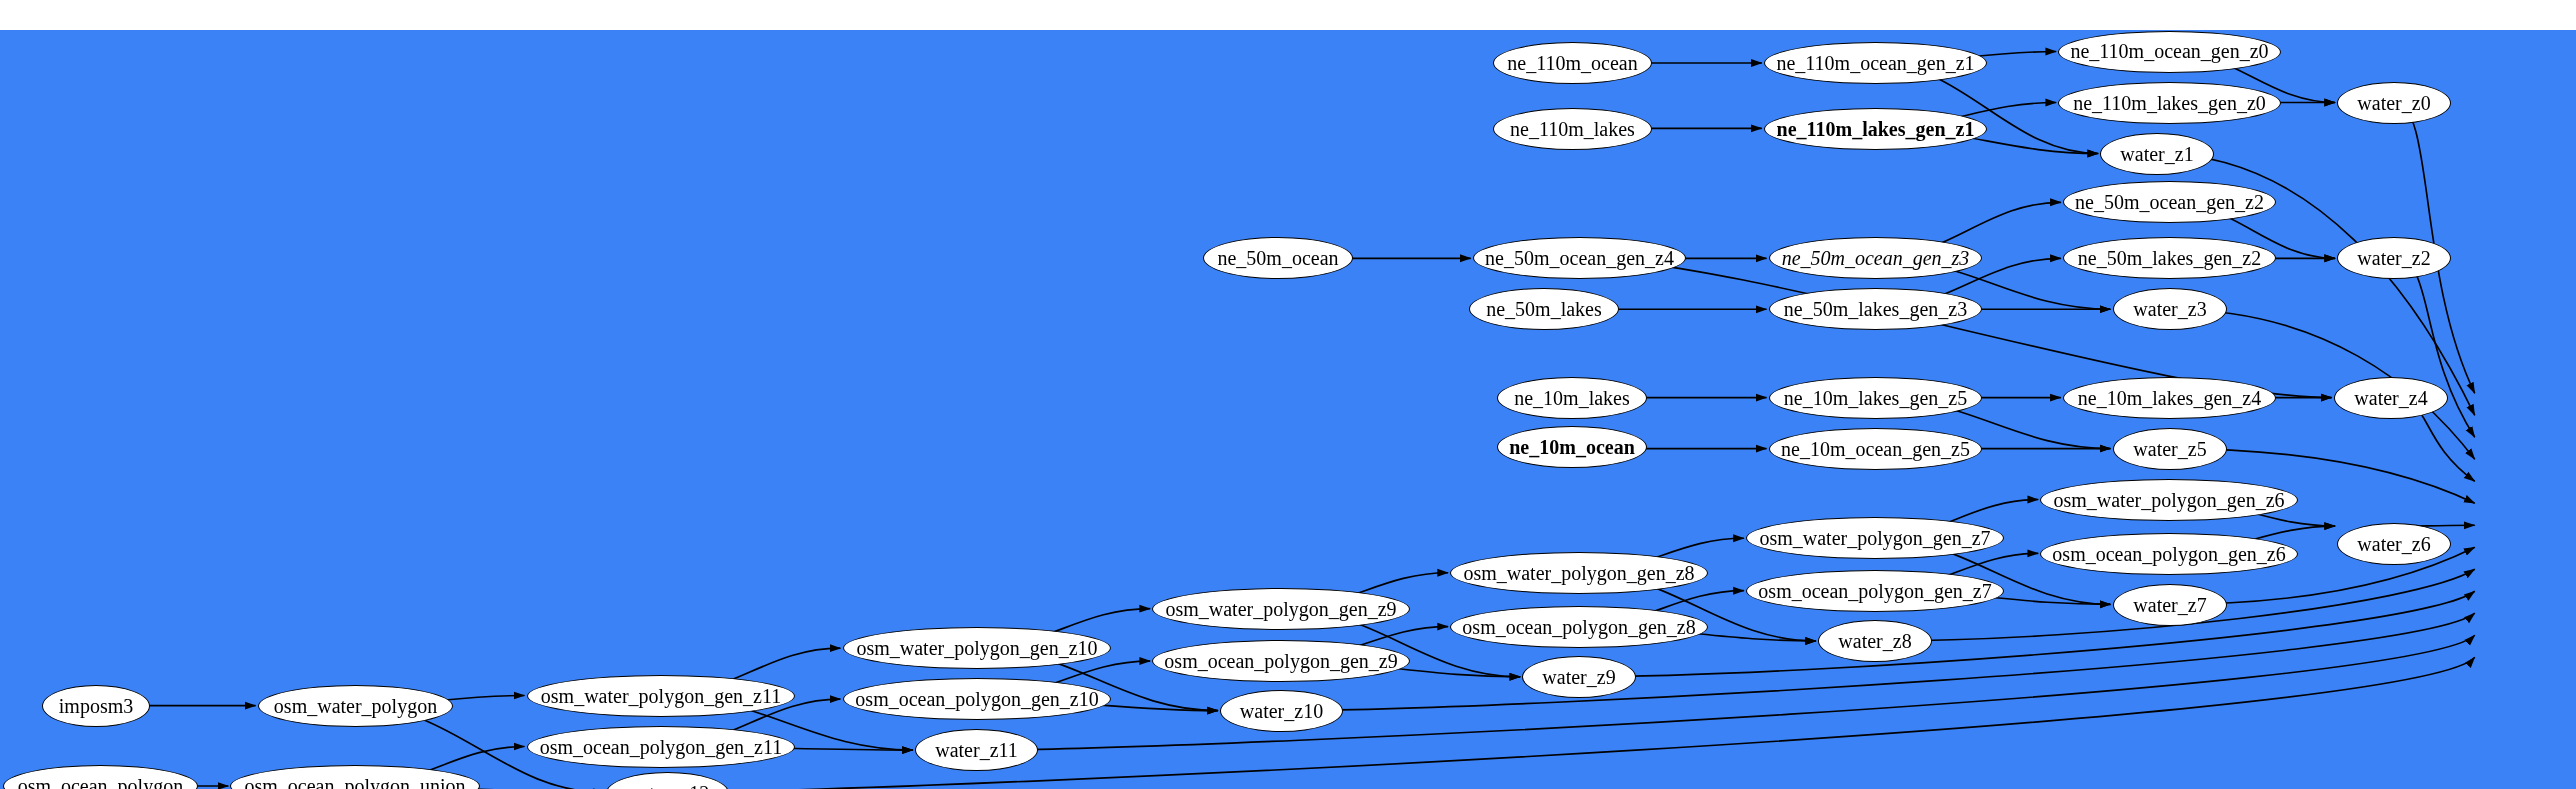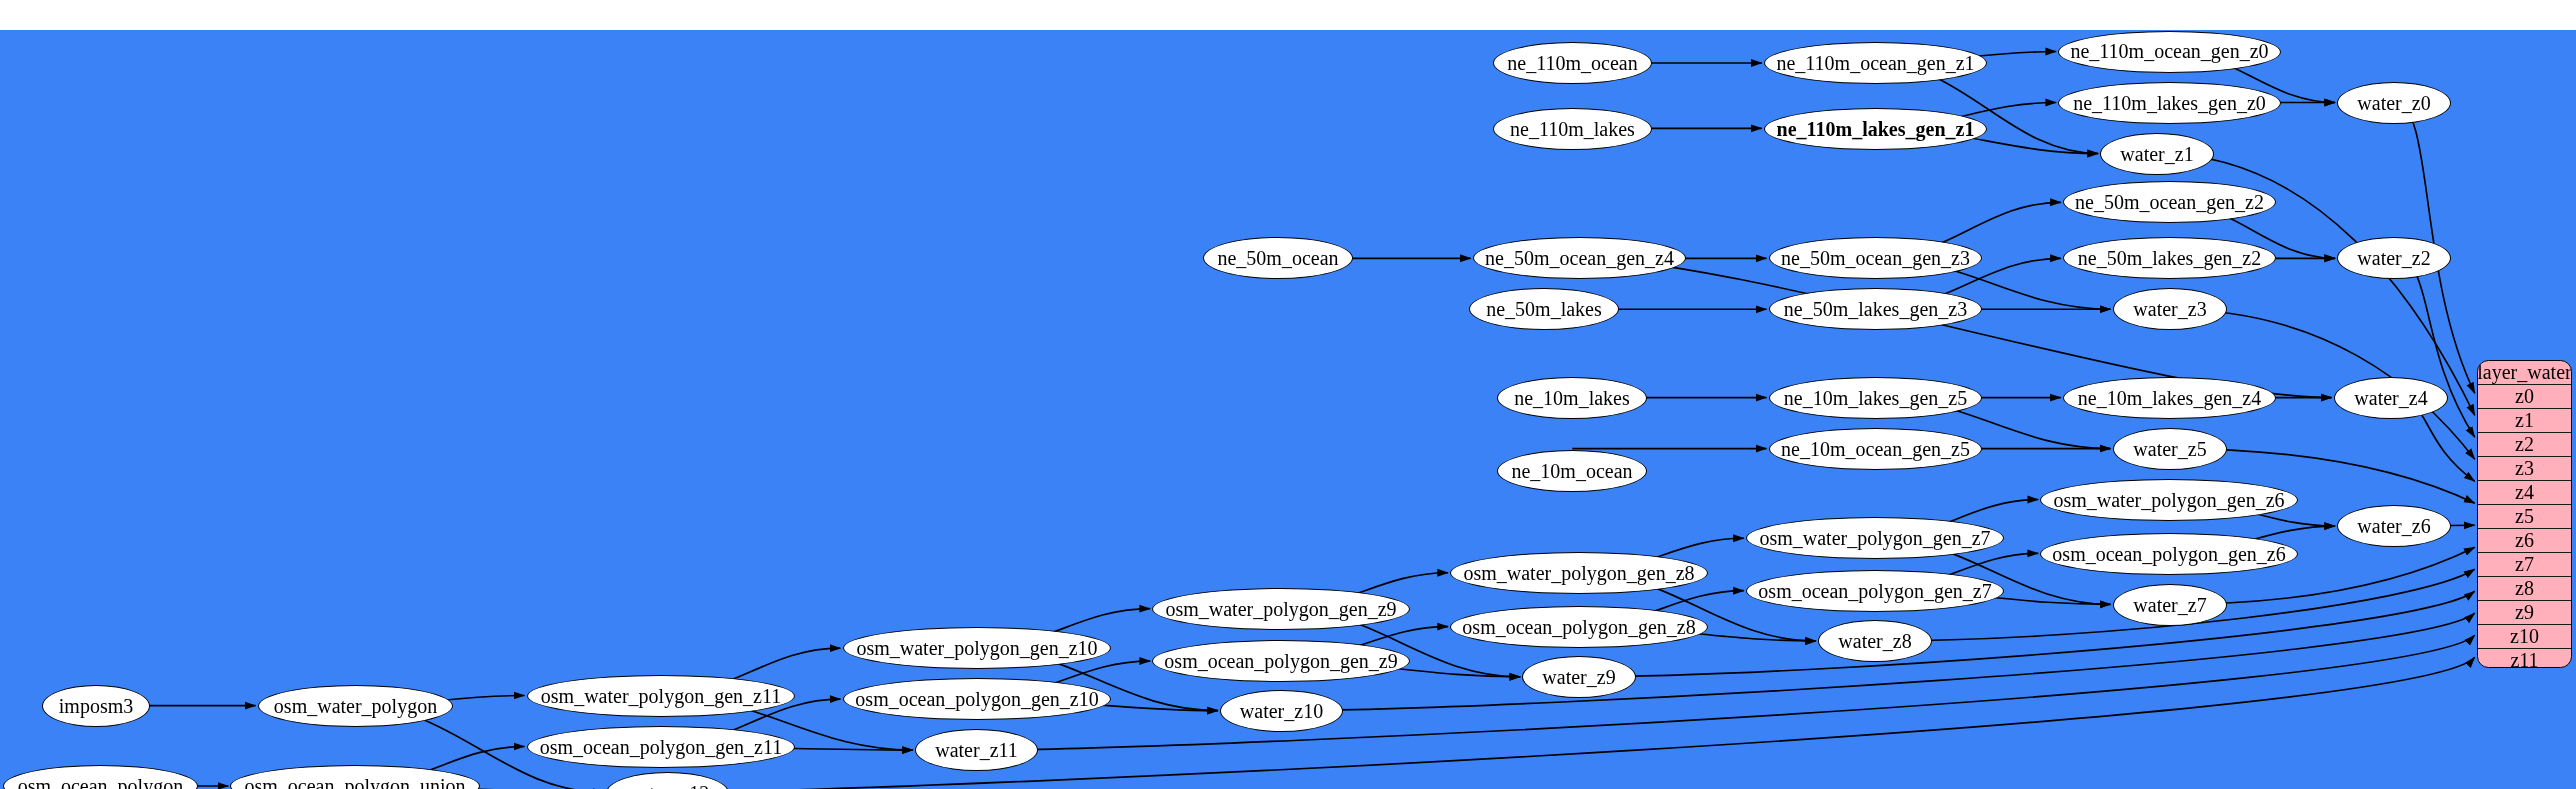--- a/index.html
+++ b/index.html
@@ -147,36 +147,36 @@
       <div class="node" style="left: 1493px; top: 12.2px; width: 159px;">ne_110m_ocean</div>
       <div class="node" style="left: 1764px; top: 12.2px; width: 223px;">ne_110m_ocean_gen_z1</div>
       <div class="node" style="left: 2058px; top: 0.7px; width: 223px;">ne_110m_ocean_gen_z0</div>
       <div class="node" style="left: 1493px; top: 78px; width: 159px;">ne_110m_lakes</div>
       <div class="node" style="left: 1764px; top: 78px; width: 223px; font-weight: bold;">ne_110m_lakes_gen_z1</div>
       <div class="node" style="left: 2058px; top: 52px; width: 223px;">ne_110m_lakes_gen_z0</div>
       <div class="node" style="left: 2337px; top: 52px; width: 114px;">water_z0</div>
       <div class="node" style="left: 2100px; top: 103px; width: 114px;">water_z1</div>
       <div class="node" style="left: 1203px; top: 207px; width: 150px;">ne_50m_ocean</div>
       <div class="node" style="left: 1473px; top: 207px; width: 213px;">ne_50m_ocean_gen_z4</div>
-      <div class="node" style="left: 1769px; top: 207px; width: 213px;">ne_50m_ocean_gen_z3</div>
+      <div class="node" style="left: 1769px; top: 207px; width: 213px; font-style: italic;">ne_50m_ocean_gen_z3</div>
       <div class="node" style="left: 2063px; top: 151px; width: 213px;">ne_50m_ocean_gen_z2</div>
       <div class="node" style="left: 1469px; top: 258px; width: 150px;">ne_50m_lakes</div>
       <div class="node" style="left: 1769px; top: 258px; width: 213px;">ne_50m_lakes_gen_z3</div>
       <div class="node" style="left: 2063px; top: 207px; width: 213px;">ne_50m_lakes_gen_z2</div>
       <div class="node" style="left: 2337px; top: 207px; width: 114px;">water_z2</div>
       <div class="node" style="left: 2113px; top: 258px; width: 114px;">water_z3</div>
       <div class="node" style="left: 1497px; top: 347px; width: 150px;">ne_10m_lakes</div>
       <div class="node" style="left: 1769px; top: 347px; width: 213px;">ne_10m_lakes_gen_z5</div>
       <div class="node" style="left: 2063px; top: 347px; width: 213px;">ne_10m_lakes_gen_z4</div>
       <div class="node" style="left: 2334px; top: 347px; width: 114px;">water_z4</div>
-      <div class="node" style="left: 1497px; top: 420px; width: 150px;">ne_10m_ocean</div>
+      <div class="node" style="left: 1497px; top: 396px; width: 150px; font-weight: bold;">ne_10m_ocean</div>
       <div class="node" style="left: 1769px; top: 398px; width: 213px;">ne_10m_ocean_gen_z5</div>
       <div class="node" style="left: 2113px; top: 398px; width: 114px;">water_z5</div>
       <div class="node" style="left: 2040px; top: 449px; width: 258px;">osm_water_polygon_gen_z6</div>
-      <div class="node" style="left: 2337px; top: 475px; width: 114px;">water_z6</div>
+      <div class="node" style="left: 2337px; top: 493px; width: 114px;">water_z6</div>
       <div class="node" style="left: 1746px; top: 487px; width: 258px;">osm_water_polygon_gen_z7</div>
       <div class="node" style="left: 2040px; top: 503px; width: 258px;">osm_ocean_polygon_gen_z6</div>
       <div class="node" style="left: 1450px; top: 522px; width: 258px;">osm_water_polygon_gen_z8</div>
       <div class="node" style="left: 1746px; top: 540px; width: 258px;">osm_ocean_polygon_gen_z7</div>
       <div class="node" style="left: 2113px; top: 554px; width: 114px; text-align: center;">water_z7</div>
       <div class="node" style="left: 1152px; top: 558px; width: 258px; text-align: right;">osm_water_polygon_gen_z9</div>
       <div class="node" style="left: 1450px; top: 576px; width: 258px;">osm_ocean_polygon_gen_z8</div>
       <div class="node" style="left: 1818px; top: 590px; width: 114px;">water_z8</div>
       <div class="node" style="left: 1152px; top: 610px; width: 258px;">osm_ocean_polygon_gen_z9</div>
       <div class="node" style="left: 1522px; top: 626px; width: 114px;">water_z9</div>
@@ -186,29 +186,14 @@
       <div class="node" style="left: 527px; top: 645px; width: 268px; text-align: right;">osm_water_polygon_gen_z11</div>
       <div class="node" style="left: 527px; top: 696px; width: 268px;">osm_ocean_polygon_gen_z11</div>
       <div class="node" style="left: 915px; top: 699px; width: 123px;">water_z11</div>
       <div class="node" style="left: 42px; top: 655px; width: 108px;">imposm3</div>
       <div class="node" style="left: 258px; top: 655px; width: 195px;">osm_water_polygon</div>
       <div class="node" style="left: 2.9px; top: 735px; width: 195px;">osm_ocean_polygon</div>
       <div class="node" style="left: 230px; top: 735px; width: 250px;">osm_ocean_polygon_union</div>
       <div class="node" style="left: 606px; top: 742px; width: 123px;">water_z12</div>
     </div>
 
-  <div id="layer-table" style="left: 2477px; top: 330px; width: 95px; height: 308px; background: rgb(255, 176, 186);">
-    <div class="cell">layer_water</div>
-  <div class="cell">z0</div>
-      <div class="cell">z1</div>
-      <div class="cell">z2</div>
-      <div class="cell">z3</div>
-      <div class="cell">z4</div>
-      <div class="cell">z5</div>
-      <div class="cell">z6</div>
-      <div class="cell">z7</div>
-      <div class="cell">z8</div>
-      <div class="cell">z9</div>
-      <div class="cell">z10</div>
-      <div class="cell">z11</div>
-    </div>
 </div>
 
 
 </body></html>

